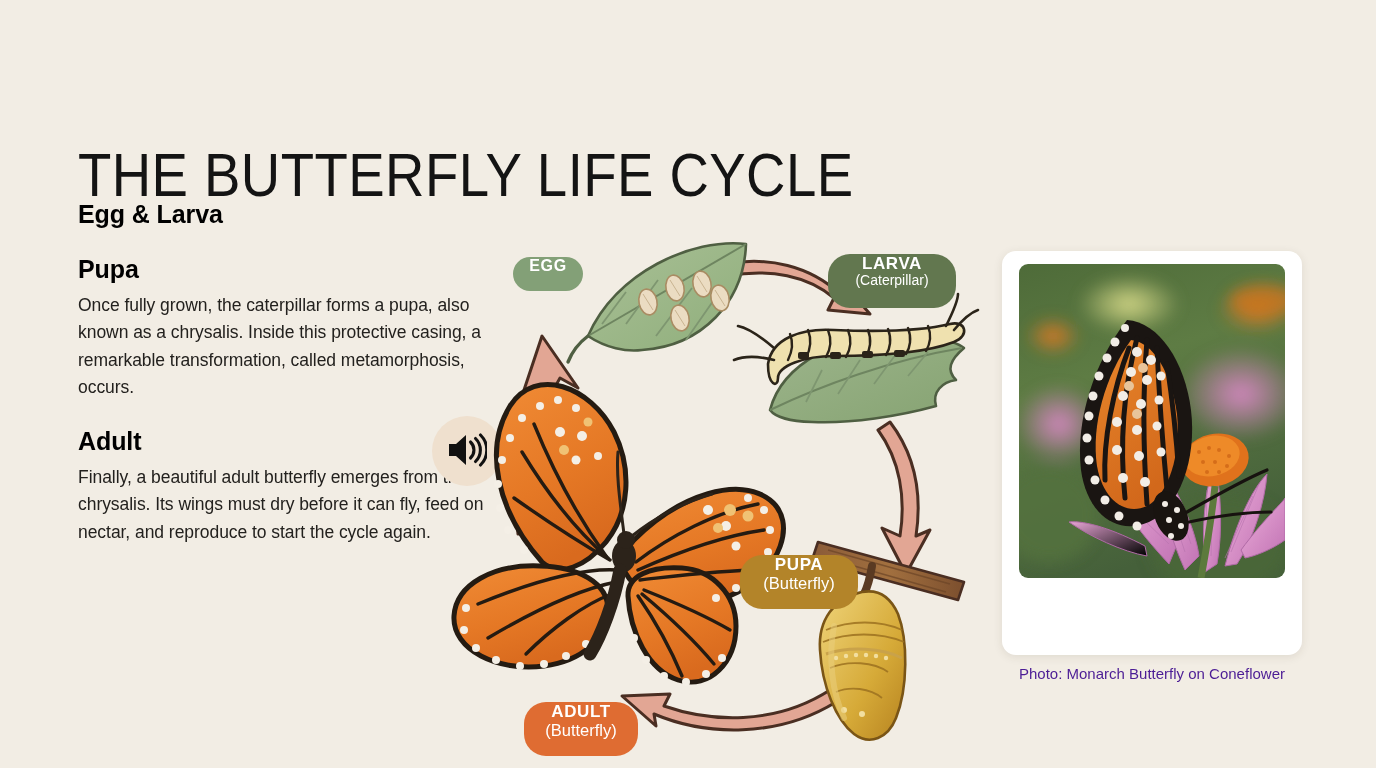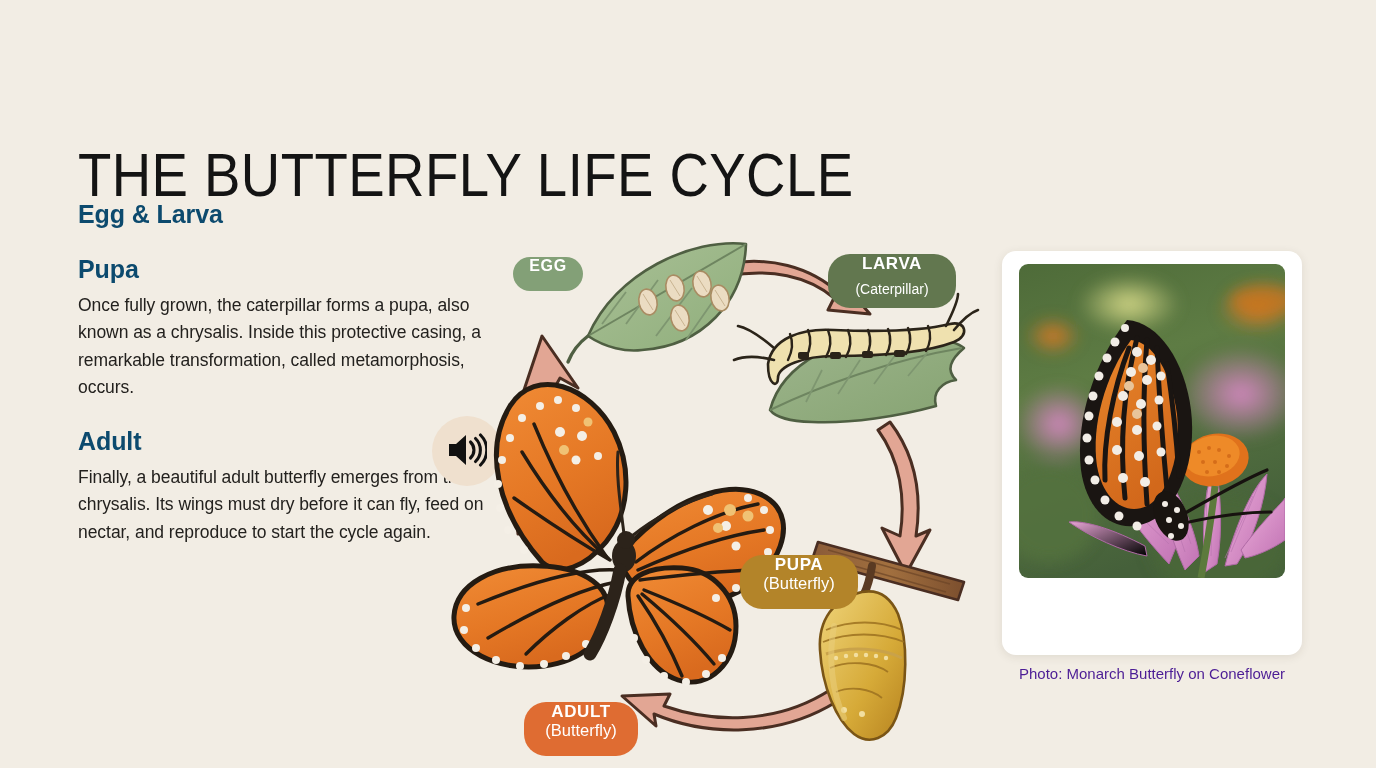--- a/index.html
+++ b/index.html
@@ -19,21 +19,21 @@
     letter-spacing:.5px;
     font-weight:400;
     transform:scaleX(.88);transform-origin:left center;
     color:#141414;
     white-space:nowrap;
   }
 
   
   .text-col{position:absolute;left:78px;top:160px;width:420px;}
   .sec-head{
-    font-size:25px;font-weight:bold;color:#0c4a6e;
+    font-size:25px;font-weight:bold;color:#000000;
     margin:0 0 8px 0;letter-spacing:-.1px;
   }
   .sec-body{
     font-size:17.5px;line-height:1.56;color:#23211e;
     margin:0;letter-spacing:-.05px;
   }
   .sec{margin-bottom:26px;}
   #sec-pupa{margin-top:4px;}
 
   
@@ -60,21 +60,21 @@
   .badge .b2{font-weight:normal;}
 
   #badge-egg{
     left:513px;top:217px;width:70px;height:34px;
     background:#83A077;border-radius:17px;
   }
   #badge-egg .b1{font-size:16px;}
 
   #badge-larva{
     left:828px;top:214px;width:128px;height:54px;
-    background:#62774F;border-radius:22px;gap:9px;
+    background:#62774F;border-radius:22px;
   }
   #badge-larva .b1{font-size:17px;}
   #badge-larva .b2{font-size:14px;}
 
   #badge-pupa{
     left:740px;top:515px;width:118px;height:54px;
     background:#B38429;border-radius:22px;
   }
   #badge-pupa .b1{font-size:17px;}
   #badge-pupa .b2{font-size:16.5px;}

